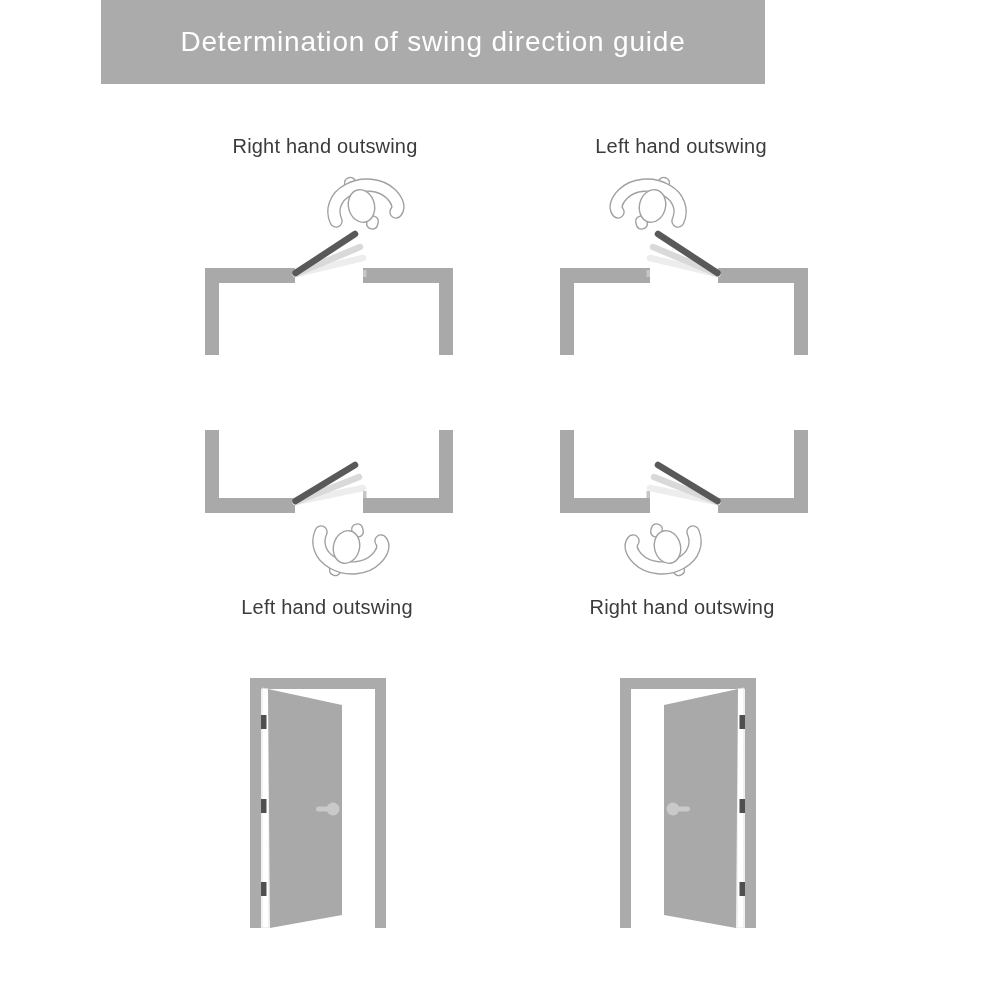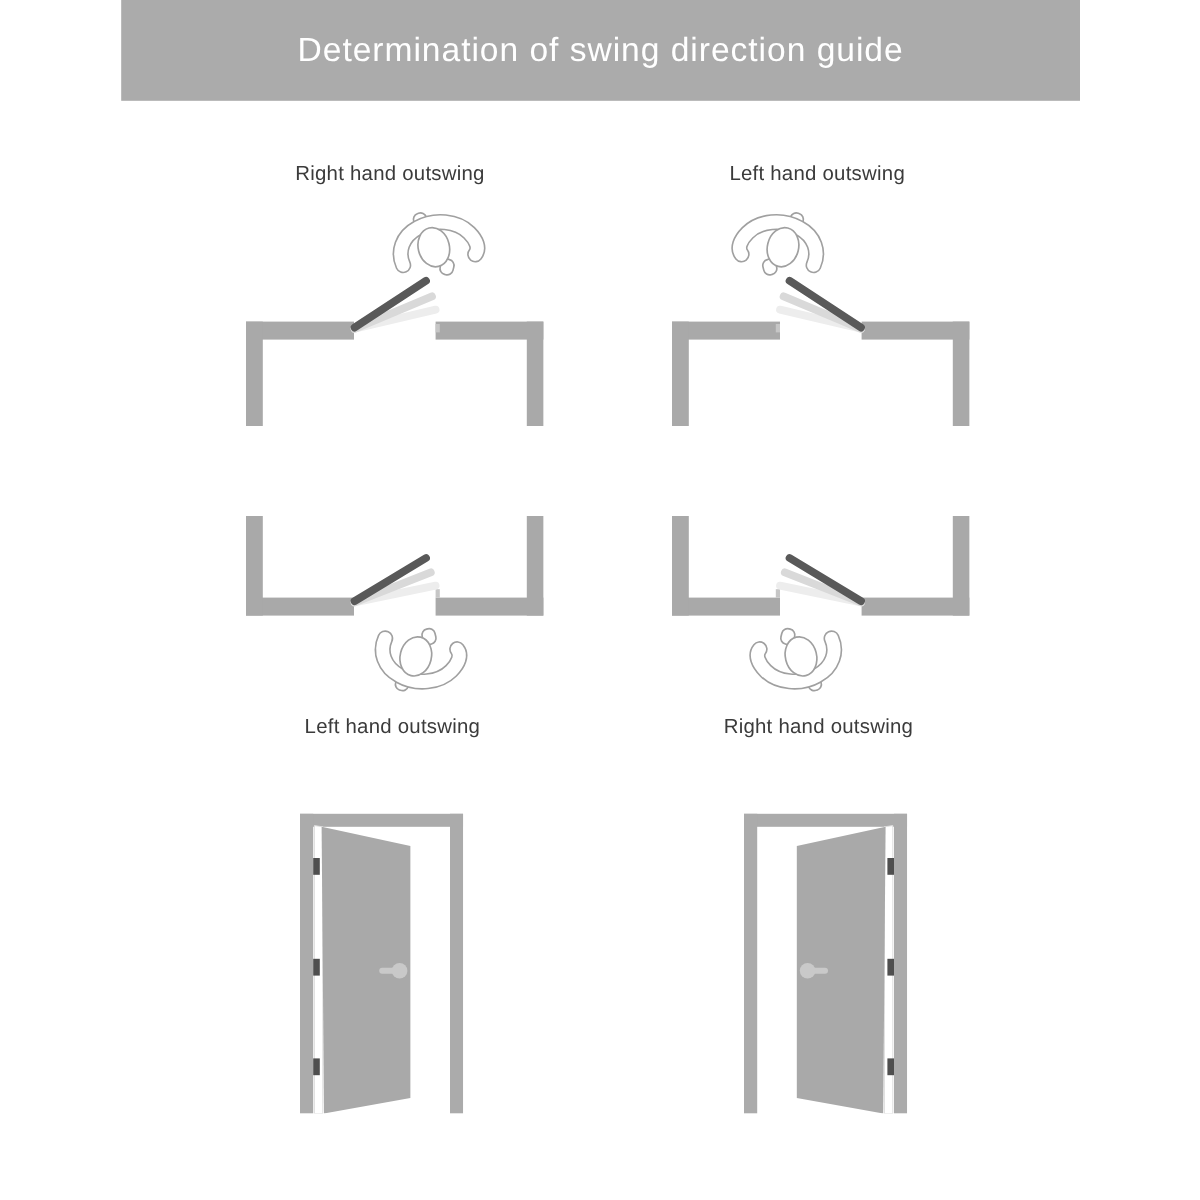--- a/index.html
+++ b/index.html
@@ -2,28 +2,28 @@
 <html><head>
 <meta charset="utf-8">
 <style>
   html,body{margin:0;padding:0;background:#ffffff;}
   .canvas{
     position:relative;width:1000px;height:1000px;background:#ffffff;
     font-family:"Liberation Sans",sans-serif;overflow:hidden;
   }
   .abs{position:absolute;}
   .banner{
-    left:101px;top:0;width:799px;height:84px;background:#ABABAB;
+    left:101px;top:0;width:664px;height:84px;background:#ABABAB;
     display:flex;align-items:center;justify-content:center;
   }
   .banner-title{
     margin:0;color:#ffffff;font-size:28px;font-weight:500;letter-spacing:0.8px;
   }
   .qlabel{
-    width:250px;text-align:center;color:#3b3b3b;font-size:17px;letter-spacing:0.2px;
+    width:250px;text-align:center;color:#3b3b3b;font-size:20px;letter-spacing:0.2px;
     white-space:nowrap;
   }
   .flip-x{transform:scaleX(-1);}
   .flip-y{transform:scaleY(-1);}
   .flip-xy{transform:scale(-1,-1);}
   svg.abs{display:block;}
 </style>
 </head>
 <body>
 

